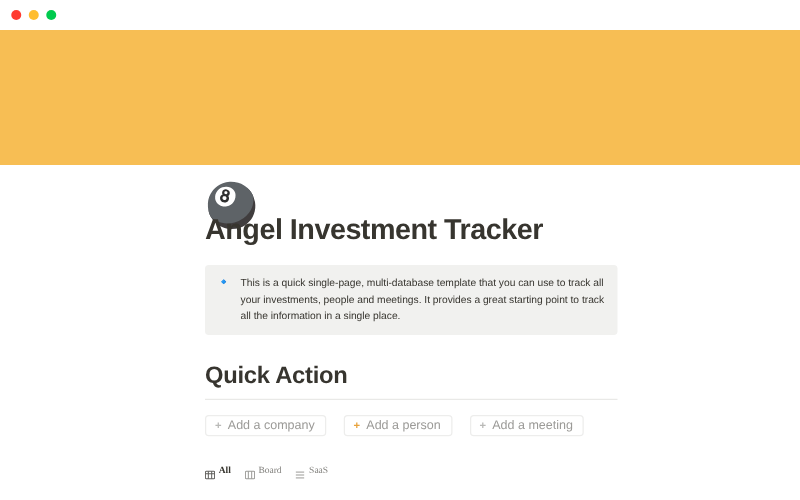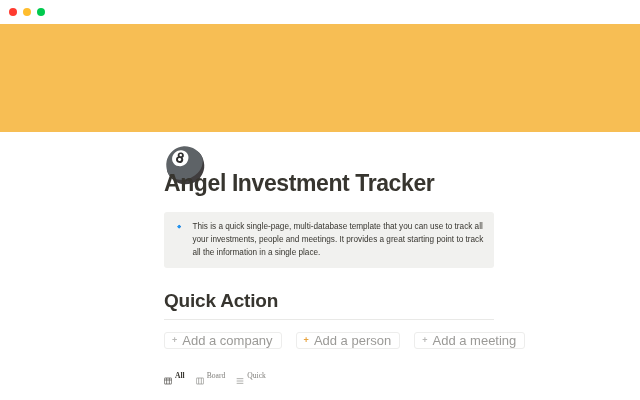--- a/index.html
+++ b/index.html
@@ -128,21 +128,21 @@
   }
   .qa-plus {
     font-size: 9px;
     line-height: 1;
     margin-right: 5px;
     font-weight: bold;
   }
   .qa-plus.gray   { color: #b9b9b7; }
   .qa-plus.orange { color: #e8a33d; }
   .qa-label {
-    font-size: 13px;
+    font-size: 10px;
     color: #9b9a97;
     white-space: nowrap;
   }
 
   
   .tabs {
     display: flex;
     align-items: center;
     margin-top: 22px;
     gap: 11px;
@@ -252,21 +252,21 @@
         <span class="tab-label">Board</span>
       </div>
       <div class="tab">
         <span class="tab-icon">
           <svg width="8" height="8" viewBox="0 0 12 12">
               <line x1="1" y1="2.5" x2="11" y2="2.5" stroke="#9b9a97" stroke-width="1.2"></line>
               <line x1="1" y1="6" x2="11" y2="6" stroke="#9b9a97" stroke-width="1.2"></line>
               <line x1="1" y1="9.5" x2="11" y2="9.5" stroke="#9b9a97" stroke-width="1.2"></line>
             </svg>
         </span>
-        <span class="tab-label">Quick</span>
+        <span class="tab-label">SaaS</span>
       </div>
     </div>
 
     <div class="db-title">
       <span class="db-emoji">🏢</span>
       <span class="db-name">Companies</span>
     </div>
 
   </div>
 </div>

